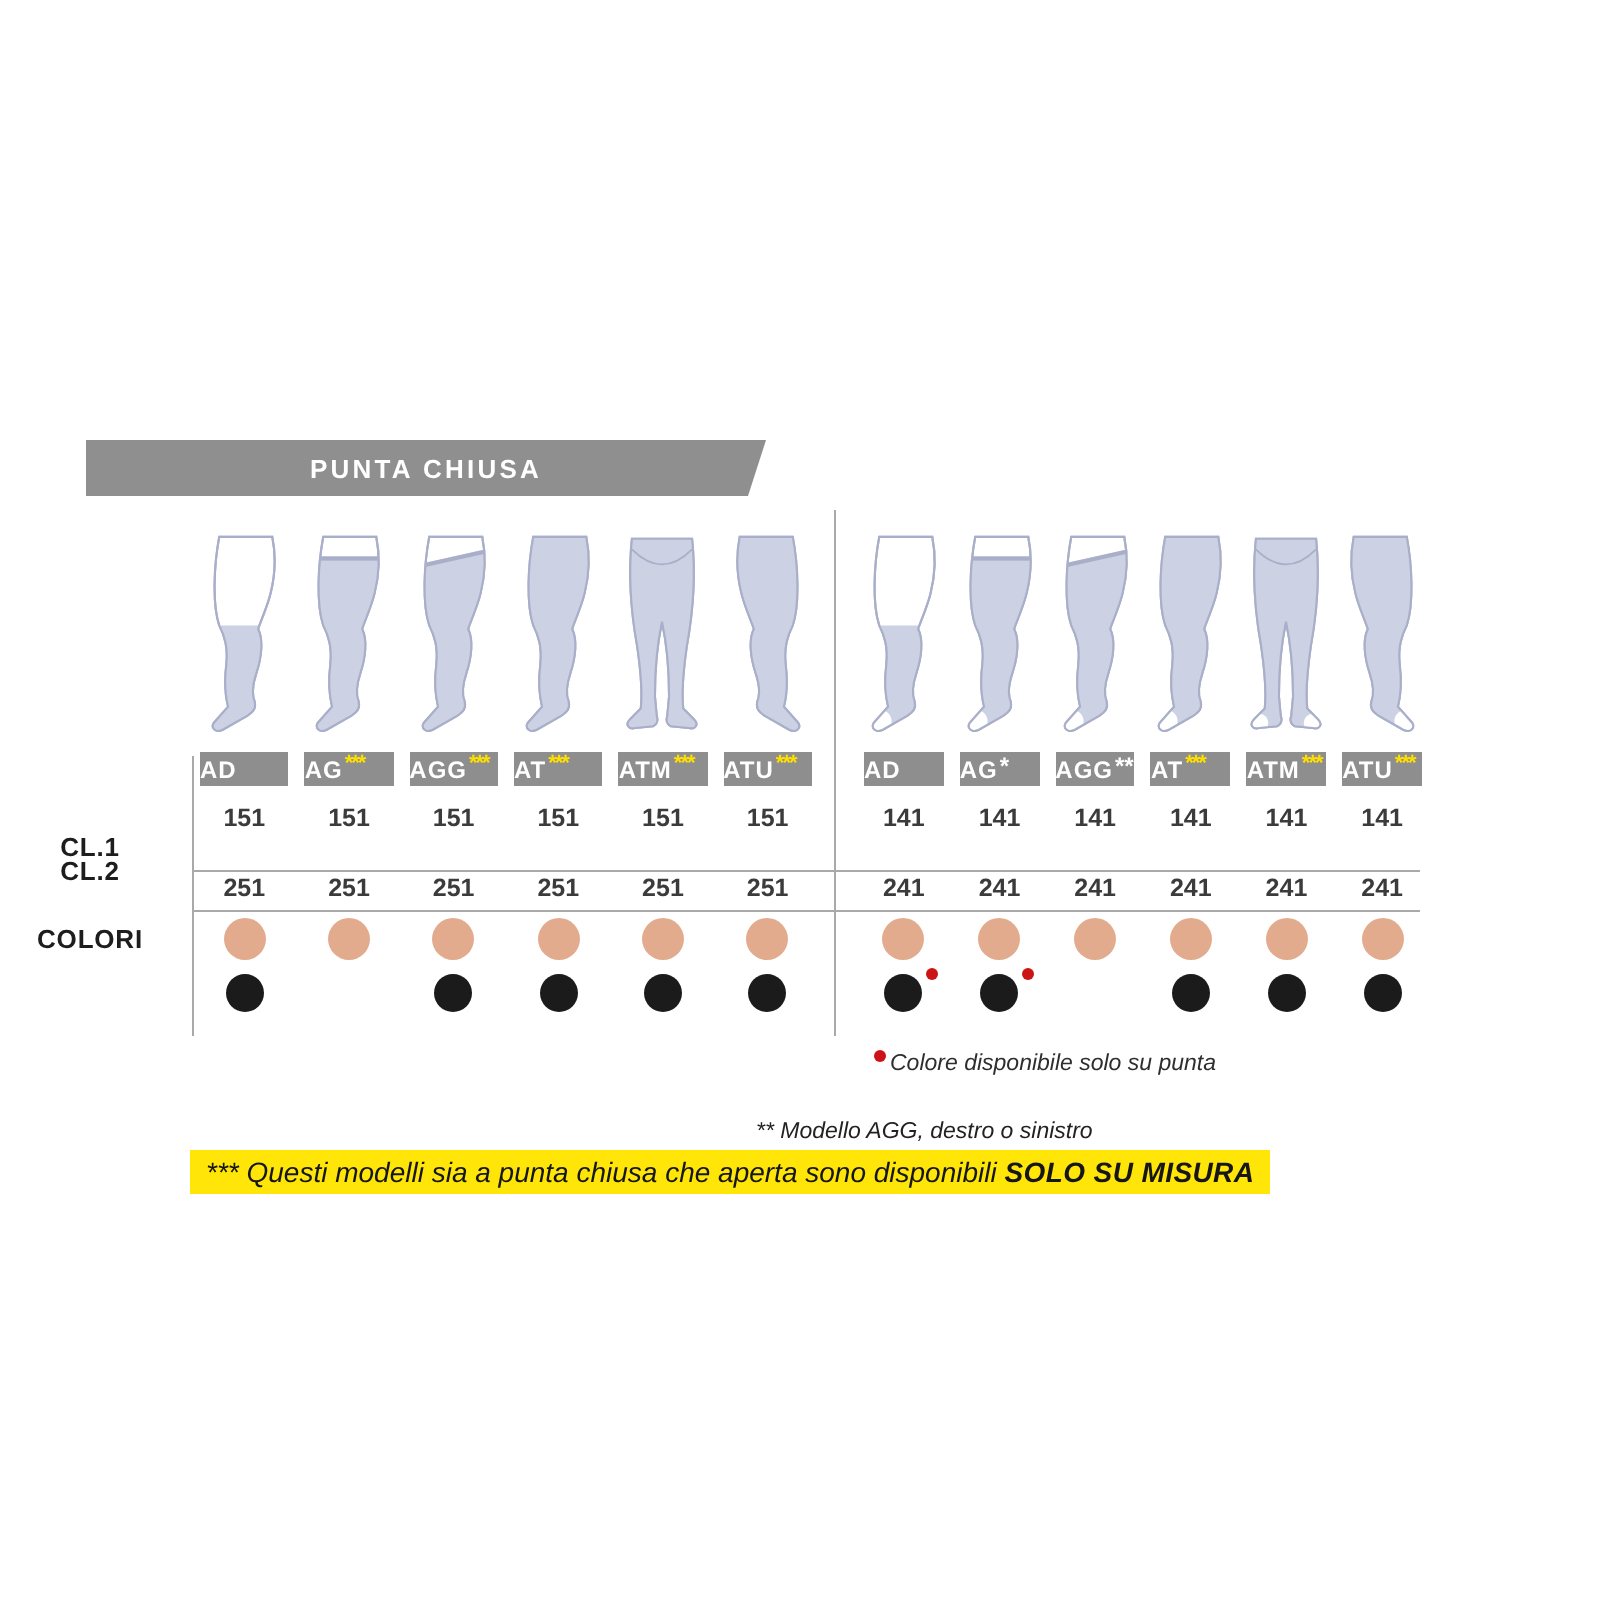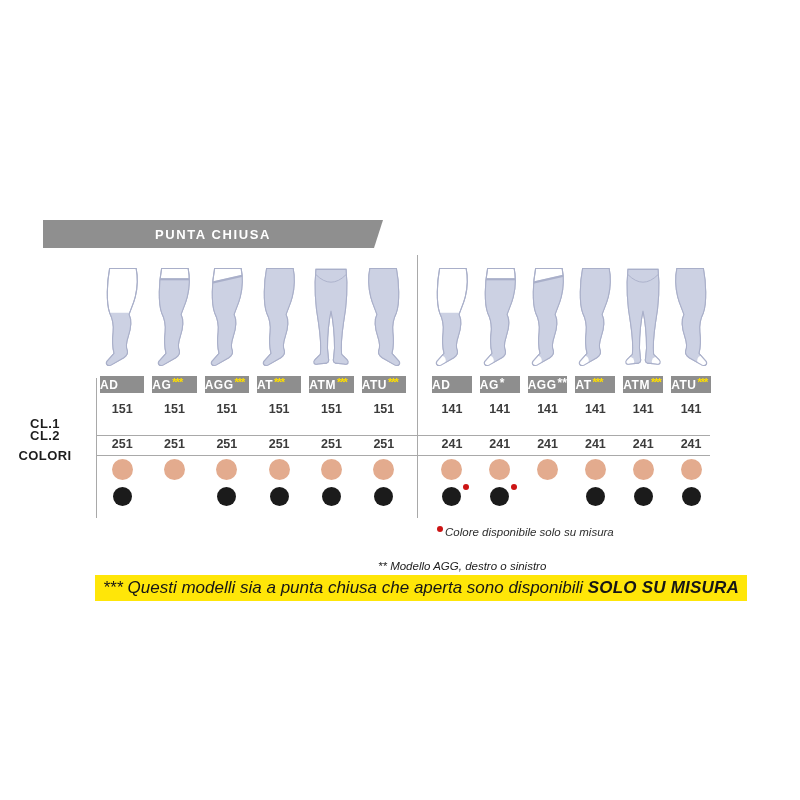--- a/index.html
+++ b/index.html
@@ -40,35 +40,35 @@
   .red-sup{position:absolute;top:-3px;right:-8px;width:6px;height:6px;border-radius:50%;
            background:var(--note_red,#cc1414);}
   .hidden{visibility:hidden;}
   
   .color-note{position:absolute;left:437px;top:526px;font-style:italic;font-size:11.5px;color:#2e2e2e;}
   .color-note .bullet{display:inline-block;width:6px;height:6px;border-radius:50%;
                       background:var(--note_red,#cc1414);position:relative;top:-4px;margin-right:2px;}
   .fn{position:absolute;font-style:italic;font-size:11.5px;color:#222;}
   .fn1{left:108px;top:560px;}
   .fn2{left:378px;top:560px;}
-  .fn3{left:95px;top:575px;background:var(--highlight_yellow,#ffe608);padding:3px 8px;font-size:17px;color:#161616;text-align:center;}
+  .fn3{left:95px;top:575px;background:var(--highlight_yellow,#ffe608);padding:3px 8px;font-size:14px;color:#161616;text-align:center;}
   .fn3 b{letter-spacing:0.2px;}
 </style>
 </head>
 <body>
 
 <div class="stage">
 
   <div class="bar bar-left">
     <span>PUNTA CHIUSA</span>
   </div>
 
   <div class="rlabel" style="top:416px">CL.1</div>
   <div class="rlabel" style="top:428px">CL.2</div>
-  <div class="rlabel" style="top:448px">COLORI</div>
+  <div class="rlabel" style="top:462px">COLORI</div>
 
   <div class="hline" style="top:435px"></div>
   <div class="hline" style="top:455px"></div>
   <div class="vline" style="left:96px;top:378px;height:140px"></div>
   <div class="vline" style="left:417px;top:255px;height:263px"></div>
 
   <div class="group group-left">
       <div class="col">
     <div class="leg-wrap">
           <svg class="leg" viewBox="0 0 52 116">
@@ -488,20 +488,20 @@
     <div class="row-black">
       <div class="dot-black-wrap">
         <div class="dot-black"></div>
 
       </div>
     </div>
   </div>
     </div>
 
   <div class="color-note">
-    <span class="bullet"></span><span>Colore disponibile solo su misura</span>
+    <span class="bullet"></span><span>Colore disponibile solo su punta</span>
   </div>
   <div class="fn fn2">** Modello AGG, destro o sinistro</div>
   <div class="fn fn3">
     <span>*** Questi modelli sia a punta chiusa che aperta sono disponibili </span><b>SOLO SU MISURA</b>
   </div>
 
 </div>
 
 </body></html>

